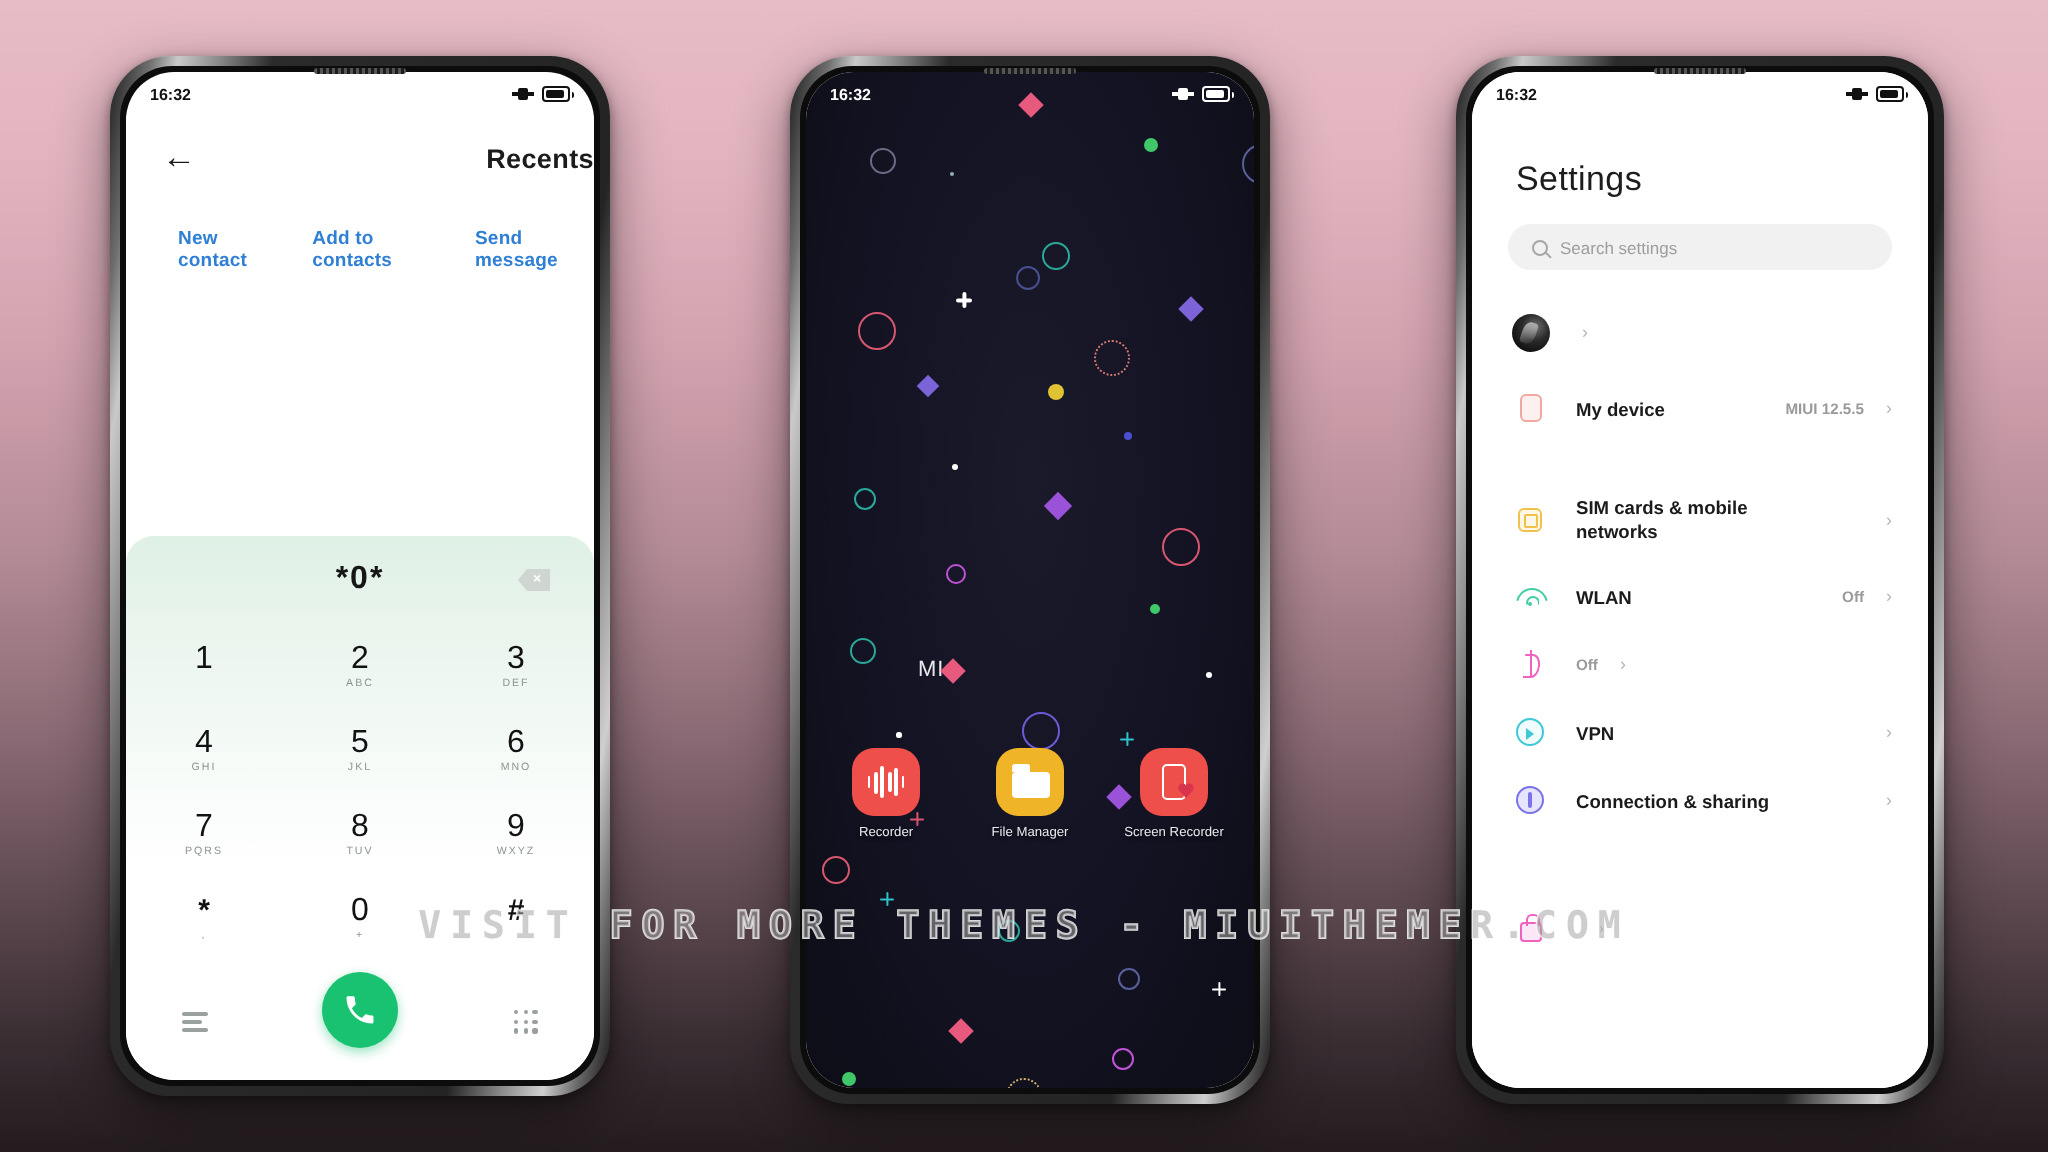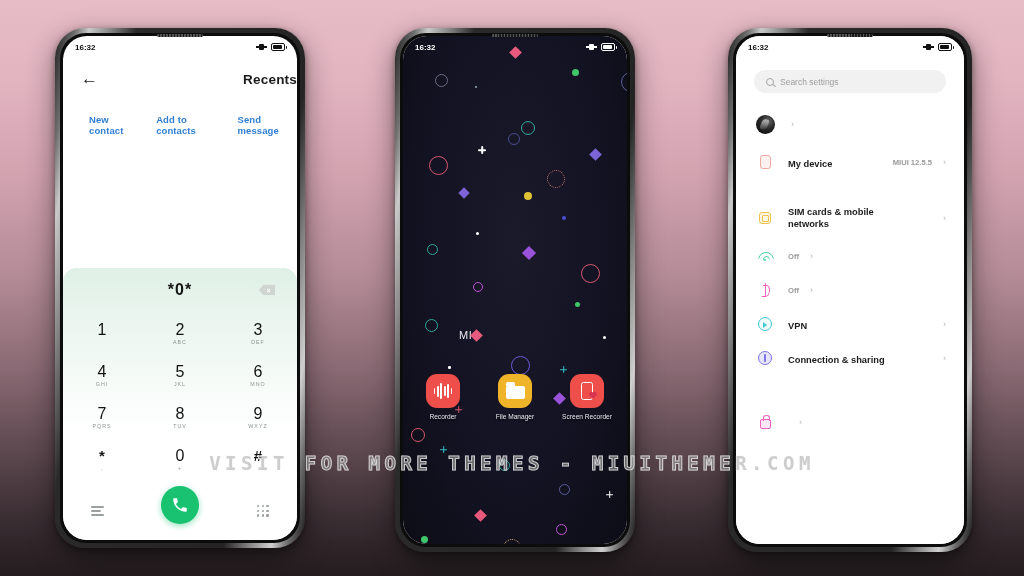--- a/index.html
+++ b/index.html
@@ -447,20 +447,21 @@
 
       <div class="statusbar sb-light">
         <span>16:32</span>
         <span class="sb-right">
           <span class="ic-vib"></span>
           <span class="ic-bat"></span>
         </span>
       </div>
 
       <div class="settings">
+        <div class="set-title">Settings</div>
 
         <div class="search">
           <span class="ic-search"></span>
           <span class="search-ph">Search settings</span>
         </div>
 
         <div class="set-list">
 
           <div class="set-row tall">
             <span class="av"></span>
@@ -490,20 +491,23 @@
             <span class="row-val"></span>
             <span class="chev">›</span>
           </div>
 
           <div class="set-row">
             <span class="row-ic">
                 <span class="ic-wifi">
                   <i></i>
                 </span>
               </span>
+            <span class="row-txt">
+              <span class="row-lb">WLAN</span>
+            </span>
             <span class="row-val">Off</span>
             <span class="chev">›</span>
           </div>
 
           <div class="set-row">
             <span class="row-ic">
                 <span class="ic-bt"></span>
               </span>
             <span class="row-val">Off</span>
             <span class="chev">›</span>

